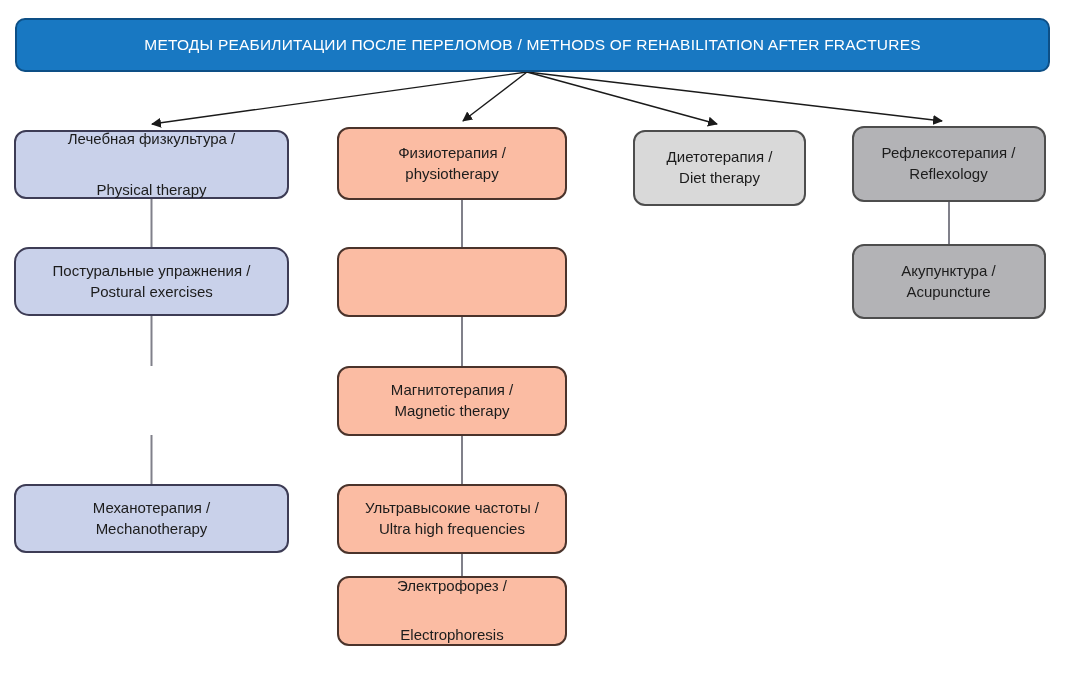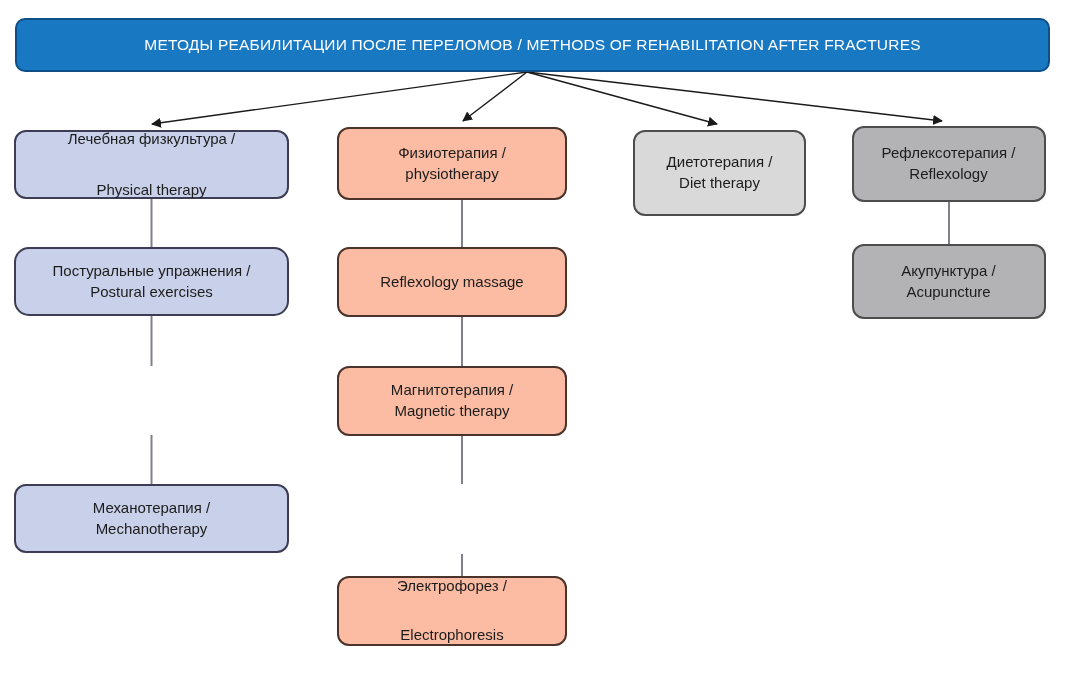--- a/index.html
+++ b/index.html
@@ -35,21 +35,21 @@
   .c3{background:#d9d9d9;border:2px solid #4d4d4d;}
   .c4{background:#b3b3b6;border:2px solid #4d4d4d;padding-left:9px;}
   
   .c1{left:14px;width:275px;height:69px;}
   .c1.b1{top:130px;gap:30px;} .c1.b2{top:247px;border-radius:15px;} .c1.b3{top:366px;} .c1.b4{top:484px;}
   
   .c2{left:337px;width:230px;height:70px;}
   .c2.b1{top:127px;height:73px;} .c2.b2{top:247px;} .c2.b3{top:366px;}
   .c2.b4{top:484px;} .c2.b5{top:576px;gap:28px;}
   
-  .c3{left:633px;width:173px;height:86px;top:130px;}
+  .c3{left:633px;width:173px;height:76px;top:130px;}
   
   .c4{left:852px;width:194px;}
   .c4.b1{top:126px;height:76px;} .c4.b2{top:244px;height:75px;}
 </style>
 </head>
 <body>
 
 <div class="canvas">
 
   <svg class="layer" width="1065" height="687" viewBox="0 0 1065 687" xmlns="http://www.w3.org/2000/svg">
@@ -93,25 +93,28 @@
   <div class="node c1 b4">
     <span>Механотерапия /</span>
     <span>Mechanotherapy</span>
   </div>
 
   <div class="node c2 b1">
     <span>Физиотерапия /</span>
     <span>physiotherapy</span>
   </div>
   <div class="node c2 b2">
-    <span>Reflexology massage</span>
   </div>
   <div class="node c2 b3">
     <span>Магнитотерапия /</span>
     <span>Magnetic therapy</span>
+  </div>
+  <div class="node c2 b4">
+    <span>Ультравысокие частоты /</span>
+    <span>Ultra high frequencies</span>
   </div>
   <div class="node c2 b5">
     <span>Электрофорез /</span>
     <span>Electrophoresis</span>
   </div>
 
   <div class="node c3">
     <span>Диетотерапия /</span>
     <span>Diet therapy</span>
   </div>

